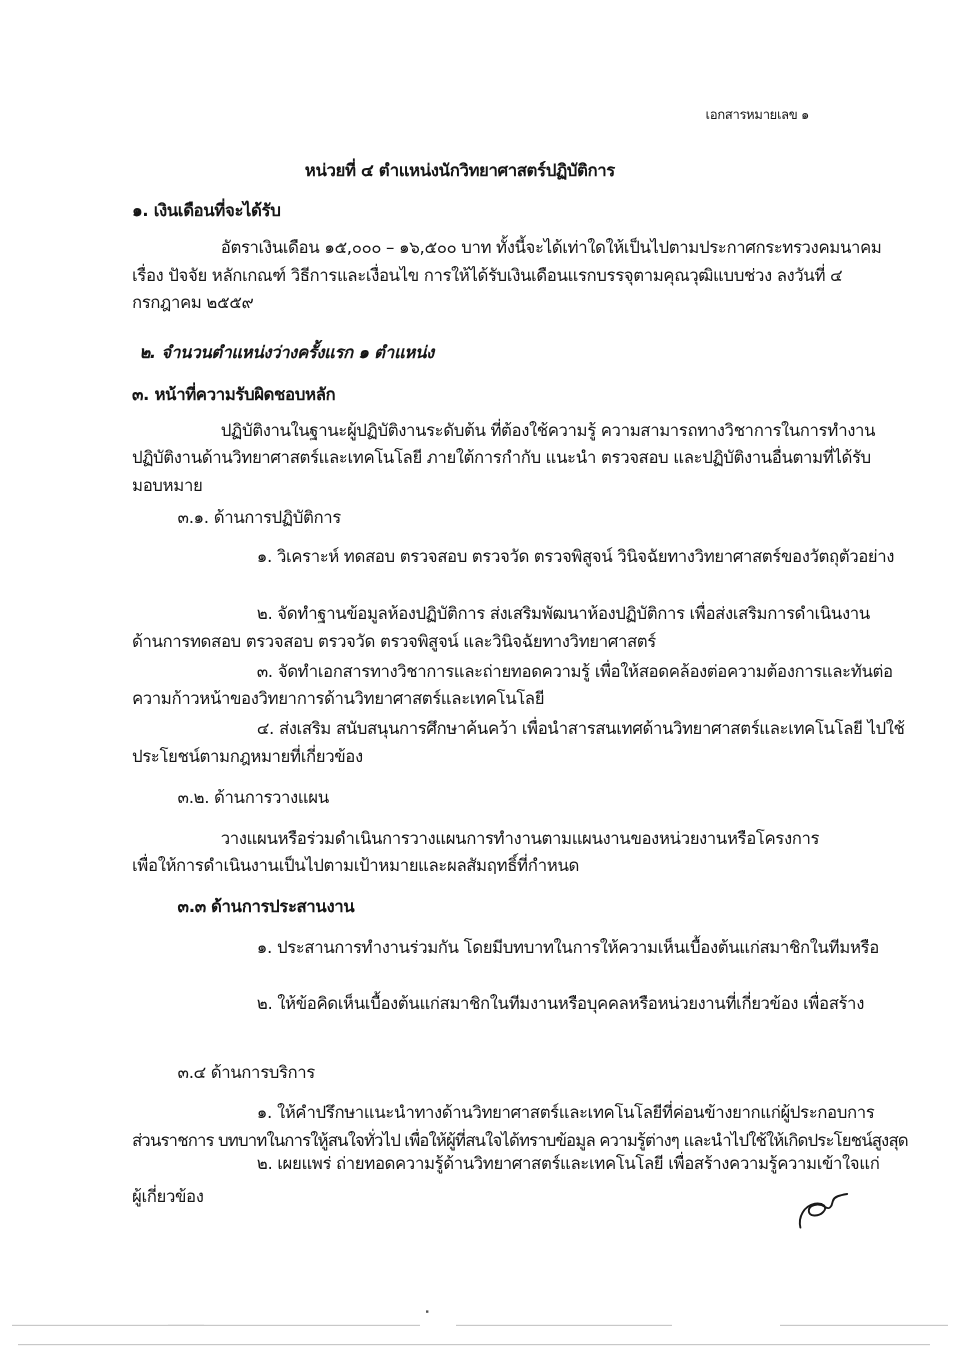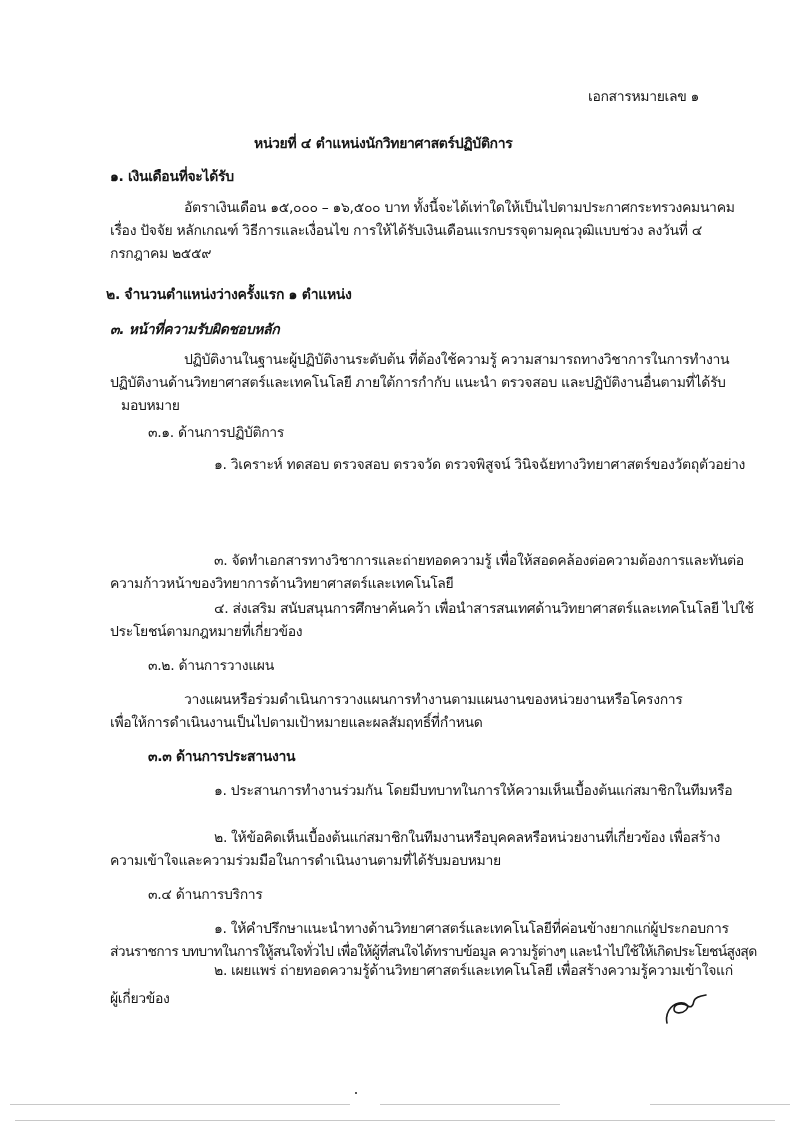--- a/index.html
+++ b/index.html
@@ -7,60 +7,61 @@
     width: 800px; height: 1131px; background: #ffffff; position: relative; overflow: hidden;
     font-family: "DejaVu Sans", sans-serif; color: #111111;
   }
   .page { position: absolute; left: 0; top: 0; width: 800px; height: 1131px; }
   .ln {
     position: absolute; white-space: nowrap; font-size: 14px; line-height: 18px;
     letter-spacing: -0.35px; color: #161616;
   }
   .b { font-weight: bold; }
   .title { font-size: 14px; }
-  .docno { font-size: 14px; }
+  .docno { font-size: 11px; }
   .sig { position: absolute; left: 660px; top: 990px; width: 50px; height: 35px; }
   .noise { position: absolute; left: 0; top: 1090px; width: 800px; height: 41px; }
 </style>
 </head>
 <body>
 
 <div class="page">
 
   <div class="ln docno" style="left:588px;top:87px;">เอกสารหมายเลข ๑</div>
 
   <div class="ln b title" style="left:254px;top:134px;">หน่วยที่ ๔ ตำแหน่งนักวิทยาศาสตร์ปฏิบัติการ</div>
 
   <div class="ln b" style="left:110px;top:167px;">๑. เงินเดือนที่จะได้รับ</div>
   <div class="ln" style="left:184px;top:198px;">อัตราเงินเดือน ๑๕,๐๐๐ – ๑๖,๕๐๐ บาท ทั้งนี้จะได้เท่าใดให้เป็นไปตามประกาศกระทรวงคมนาคม</div>
   <div class="ln" style="left:110px;top:221px;">เรื่อง ปัจจัย หลักเกณฑ์ วิธีการและเงื่อนไข การให้ได้รับเงินเดือนแรกบรรจุตามคุณวุฒิแบบช่วง ลงวันที่ ๔</div>
   <div class="ln" style="left:110px;top:244px;">กรกฎาคม ๒๕๕๙</div>
 
-  <div class="ln b" style="left:106px;top:285px;">๒. จำนวนตำแหน่งว่างครั้งแรก  ๑ ตำแหน่ง</div>
+  <div class="ln b" style="left:116px;top:285px;font-style:italic;">๒. จำนวนตำแหน่งว่างครั้งแรก  ๑ ตำแหน่ง</div>
 
-  <div class="ln b" style="left:110px;top:320px;font-style:italic;">๓. หน้าที่ความรับผิดชอบหลัก</div>
+  <div class="ln b" style="left:110px;top:320px;">๓. หน้าที่ความรับผิดชอบหลัก</div>
   <div class="ln" style="left:110px;top:373px;">ปฏิบัติงานด้านวิทยาศาสตร์และเทคโนโลยี ภายใต้การกำกับ แนะนำ ตรวจสอบ และปฏิบัติงานอื่นตามที่ได้รับ</div>
   <div class="ln" style="left:184px;top:350px;">ปฏิบัติงานในฐานะผู้ปฏิบัติงานระดับต้น ที่ต้องใช้ความรู้ ความสามารถทางวิชาการในการทำงาน</div>
-  <div class="ln" style="left:110px;top:396px;margin-left:11px;">มอบหมาย</div>
+  <div class="ln" style="left:110px;top:396px;">มอบหมาย</div>
 
   <div class="ln" style="left:148px;top:423px;">๓.๑. ด้านการปฏิบัติการ</div>
   <div class="ln" style="left:214px;top:455px;">๑. วิเคราะห์ ทดสอบ ตรวจสอบ ตรวจวัด ตรวจพิสูจน์ วินิจฉัยทางวิทยาศาสตร์ของวัตถุตัวอย่าง</div>
+  <div class="ln" style="left:214px;top:503px;">๒. จัดทำฐานข้อมูลห้องปฏิบัติการ ส่งเสริมพัฒนาห้องปฏิบัติการ เพื่อส่งเสริมการดำเนินงาน</div>
+  <div class="ln" style="left:110px;top:526px;">ด้านการทดสอบ ตรวจสอบ ตรวจวัด ตรวจพิสูจน์ และวินิจฉัยทางวิทยาศาสตร์</div>
   <div class="ln" style="left:214px;top:551px;">๓. จัดทำเอกสารทางวิชาการและถ่ายทอดความรู้ เพื่อให้สอดคล้องต่อความต้องการและทันต่อ</div>
   <div class="ln" style="left:110px;top:574px;">ความก้าวหน้าของวิทยาการด้านวิทยาศาสตร์และเทคโนโลยี</div>
   <div class="ln" style="left:214px;top:599px;">๔. ส่งเสริม สนับสนุนการศึกษาค้นคว้า เพื่อนำสารสนเทศด้านวิทยาศาสตร์และเทคโนโลยี ไปใช้</div>
   <div class="ln" style="left:110px;top:622px;">ประโยชน์ตามกฎหมายที่เกี่ยวข้อง</div>
 
   <div class="ln" style="left:148px;top:656px;">๓.๒. ด้านการวางแผน</div>
   <div class="ln" style="left:184px;top:690px;">วางแผนหรือร่วมดำเนินการวางแผนการทำงานตามแผนงานของหน่วยงานหรือโครงการ</div>
   <div class="ln" style="left:110px;top:713px;">เพื่อให้การดำเนินงานเป็นไปตามเป้าหมายและผลสัมฤทธิ์ที่กำหนด</div>
 
   <div class="ln b" style="left:148px;top:747px;text-align:right;">๓.๓ ด้านการประสานงาน</div>
   <div class="ln" style="left:214px;top:781px;">๑. ประสานการทำงานร่วมกัน โดยมีบทบาทในการให้ความเห็นเบื้องต้นแก่สมาชิกในทีมหรือ</div>
   <div class="ln" style="left:214px;top:828px;">๒. ให้ข้อคิดเห็นเบื้องต้นแก่สมาชิกในทีมงานหรือบุคคลหรือหน่วยงานที่เกี่ยวข้อง เพื่อสร้าง</div>
-  <div class="ln" style="left:110px;top:851px;">ความเข้าใจและความร่วมมือในการดำเนินงานตามที่ได้รับมอบหมาย</div>
 
   <div class="ln" style="left:148px;top:885px;">๓.๔ ด้านการบริการ</div>
   <div class="ln" style="left:214px;top:919px;">๑. ให้คำปรึกษาแนะนำทางด้านวิทยาศาสตร์และเทคโนโลยีที่ค่อนข้างยากแก่ผู้ประกอบการ</div>
   <div class="ln" style="left:110px;top:942px;letter-spacing:-0.75px;">ส่วนราชการ บทบาทในการใหู้สนใจทั่วไป เพื่อให้ผู้ที่สนใจได้ทราบข้อมูล ความรู้ต่างๆ และนำไปใช้ให้เกิดประโยชน์สูงสุด</div>
   <div class="ln" style="left:214px;top:961px;">๒. เผยแพร่ ถ่ายทอดความรู้ด้านวิทยาศาสตร์และเทคโนโลยี เพื่อสร้างความรู้ความเข้าใจแก่</div>
   <div class="ln" style="left:110px;top:989px;">ผู้เกี่ยวข้อง</div>
 
   <svg class="sig" viewBox="0 0 50 35">
     <path d="M7 33 C 5 24, 10 15, 19 13 C 26 12, 30 16, 26 20 C 22 24, 14 24, 14 19 C 14 14, 22 12, 28 16 C 31 18, 33 16, 34 11 C 35 7, 40 6, 46 5" fill="none" stroke="#1a1a1a" stroke-width="1.6" stroke-linecap="round"></path>
   </svg>

